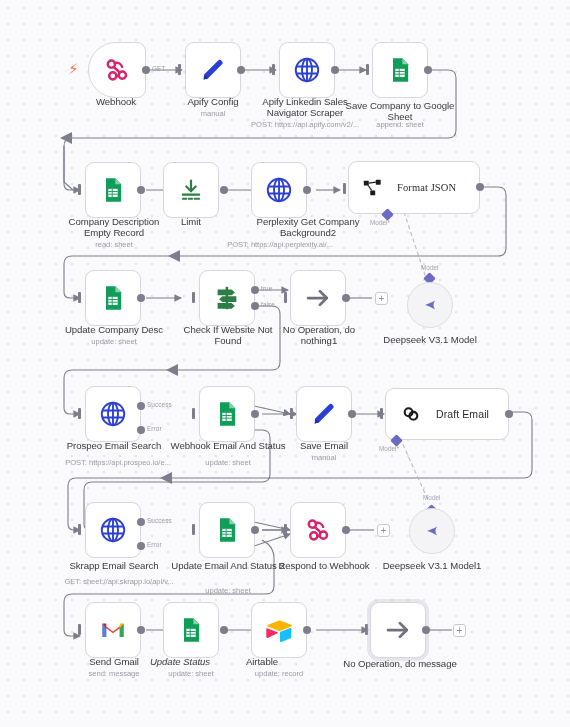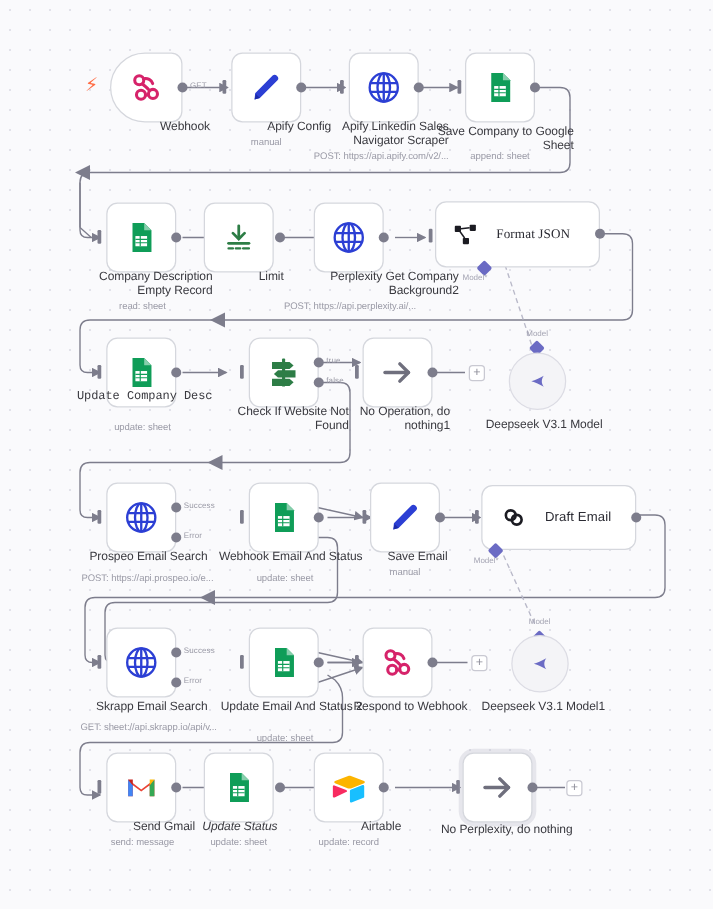--- a/index.html
+++ b/index.html
@@ -42,21 +42,21 @@
   }
   .box.round{
     width:46px;height:46px;border-radius:50%;
     background:#f4f4f7;border:1px solid #dcdce4;
   }
   .wide-label{
     font-size:10.5px;color:#2b2b33;letter-spacing:.1px;white-space:nowrap;
   }
   .caption{
     position:absolute;
-    text-align:right;
+    text-align:center;
     font-size:9.6px;
     line-height:11.4px;
     color:#39393f;
     white-space:normal;
     letter-spacing:-.05px;
   }
   .subcap{
     position:absolute;
     text-align:center;
     font-size:7.6px;
@@ -305,21 +305,21 @@
       <svg class="icon" width="28" height="28" viewBox="0 0 24 24">
         <path d="M6,2 h8 l5,5 v15 h-13 z" fill="#0f9d58"></path>
         <path d="M14,2 l5,5 h-5 z" fill="#87ceac"></path>
         <rect x="8" y="11" width="8" height="7" fill="#fff"></rect>
         <g stroke="#0f9d58" stroke-width=".8">
             <path d="M8,13.3 H16 M8,15.6 H16 M11.3,11 V18"></path>
           </g>
       </svg>
     </div>
     <div class="port" style="left:137px;top:294px;"></div>
-    <div class="caption" style="left:58px;top:311px;width:112px;font-family:Liberation Mono, monospace;">Update Company Desc</div>
+    <div class="caption" style="left:58px;top:324px;width:112px;">Update Company Desc</div>
     <div class="subcap" style="left:58px;top:337px;width:112px;">update: sheet</div>
   </div>
 
   <div class="node">
     <div class="arrowbar" style="left:192px;top:292px;"></div>
     <div class="box" style="left:199px;top:270px;">
       <svg class="icon" width="30" height="30" viewBox="0 0 24 24">
         <g fill="#2d7d46">
           <rect x="10.9" y="3" width="2" height="18" rx=".6"></rect>
           <path d="M4.5,5.2 h11.2 l2.6,2.3 -2.6,2.3 h-11.2 z"></path>
@@ -521,34 +521,34 @@
   <div class="node">
     <div class="arrowbar" style="left:255px;top:624px;"></div>
     <div class="box" style="left:251px;top:602px;">
       <svg class="icon" width="28" height="28" viewBox="0 0 24 24">
         <path d="M11.6,4.1 L2.6,7.6 c-.7.3-.7,1.2,0,1.5 l9,3.5 c.6.2,1.3.2,1.9,0 l9-3.5 c.7-.3.7-1.2,0-1.5 l-9-3.5 c-.6-.2-1.3-.2-1.9,0 z" fill="#fcb400"></path>
         <path d="M12.8,14.3 v7.2 c0,.6.6,1,1.1.8 l8.2,-3.2 c.3-.1.5-.5.5-.8 v-7.2 c0,-.6-.6,-1-1.1,-.8 l-8.2,3.2 c-.3.1-.5.5-.5.8 z" fill="#18bfff"></path>
         <path d="M10.9,14.7 L8.4,15.9 L2.3,18.8 c-.5.3-1.2,-.1-1.2,-.7 v-6.9 c0,-.2.1,-.4.3,-.6 .1,-.1.2,-.1.3,-.2 l8.5,3.3 c.5.2.7.8.7,1 z" fill="#f82b60"></path>
       </svg>
     </div>
     <div class="port" style="left:303px;top:626px;"></div>
-    <div class="caption" style="left:237px;top:656px;width:84px;">Airtable</div>
+    <div class="caption" style="left:220px;top:656px;width:84px;">Airtable</div>
     <div class="subcap" style="left:237px;top:669px;width:84px;">update: record</div>
   </div>
 
   <div class="node">
     <div class="arrowbar" style="left:365px;top:624px;"></div>
     <div class="box selected" style="left:370px;top:602px;">
       <svg class="icon" width="30" height="30" viewBox="0 0 24 24">
         <g stroke="#6f6f7d" stroke-width="2.2" fill="none" stroke-linecap="round" stroke-linejoin="round">
           <path d="M4,12 H19"></path>
             <path d="M13.5,6.5 L19,12 L13.5,17.5"></path>
         </g>
       </svg>
     </div>
     <div class="port" style="left:422px;top:626px;"></div>
     <div class="plusbtn" style="left:453px;top:624px;">
         <span>+</span>
       </div>
-    <div class="caption" style="left:342px;top:658px;width:116px;">No Perplexity, do nothing</div>
+    <div class="caption" style="left:342px;top:658px;width:116px;">No Operation, do message</div>
   </div>
 
 </div>
 
 </body></html>

